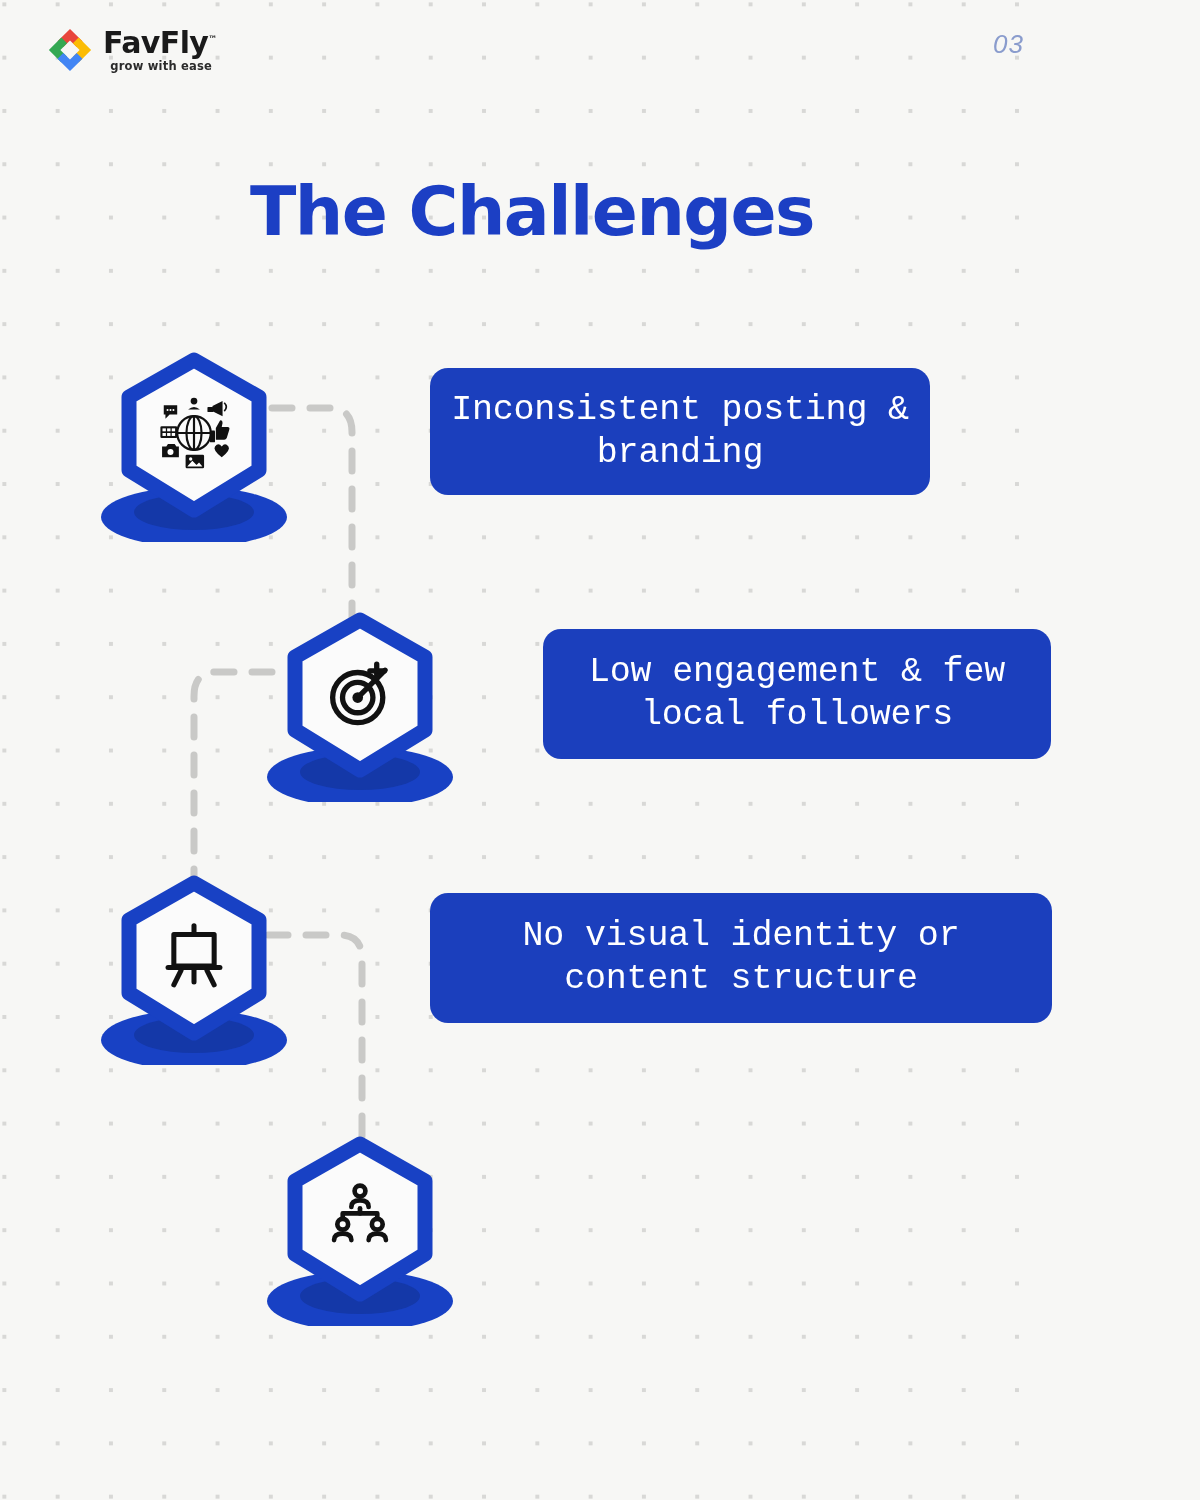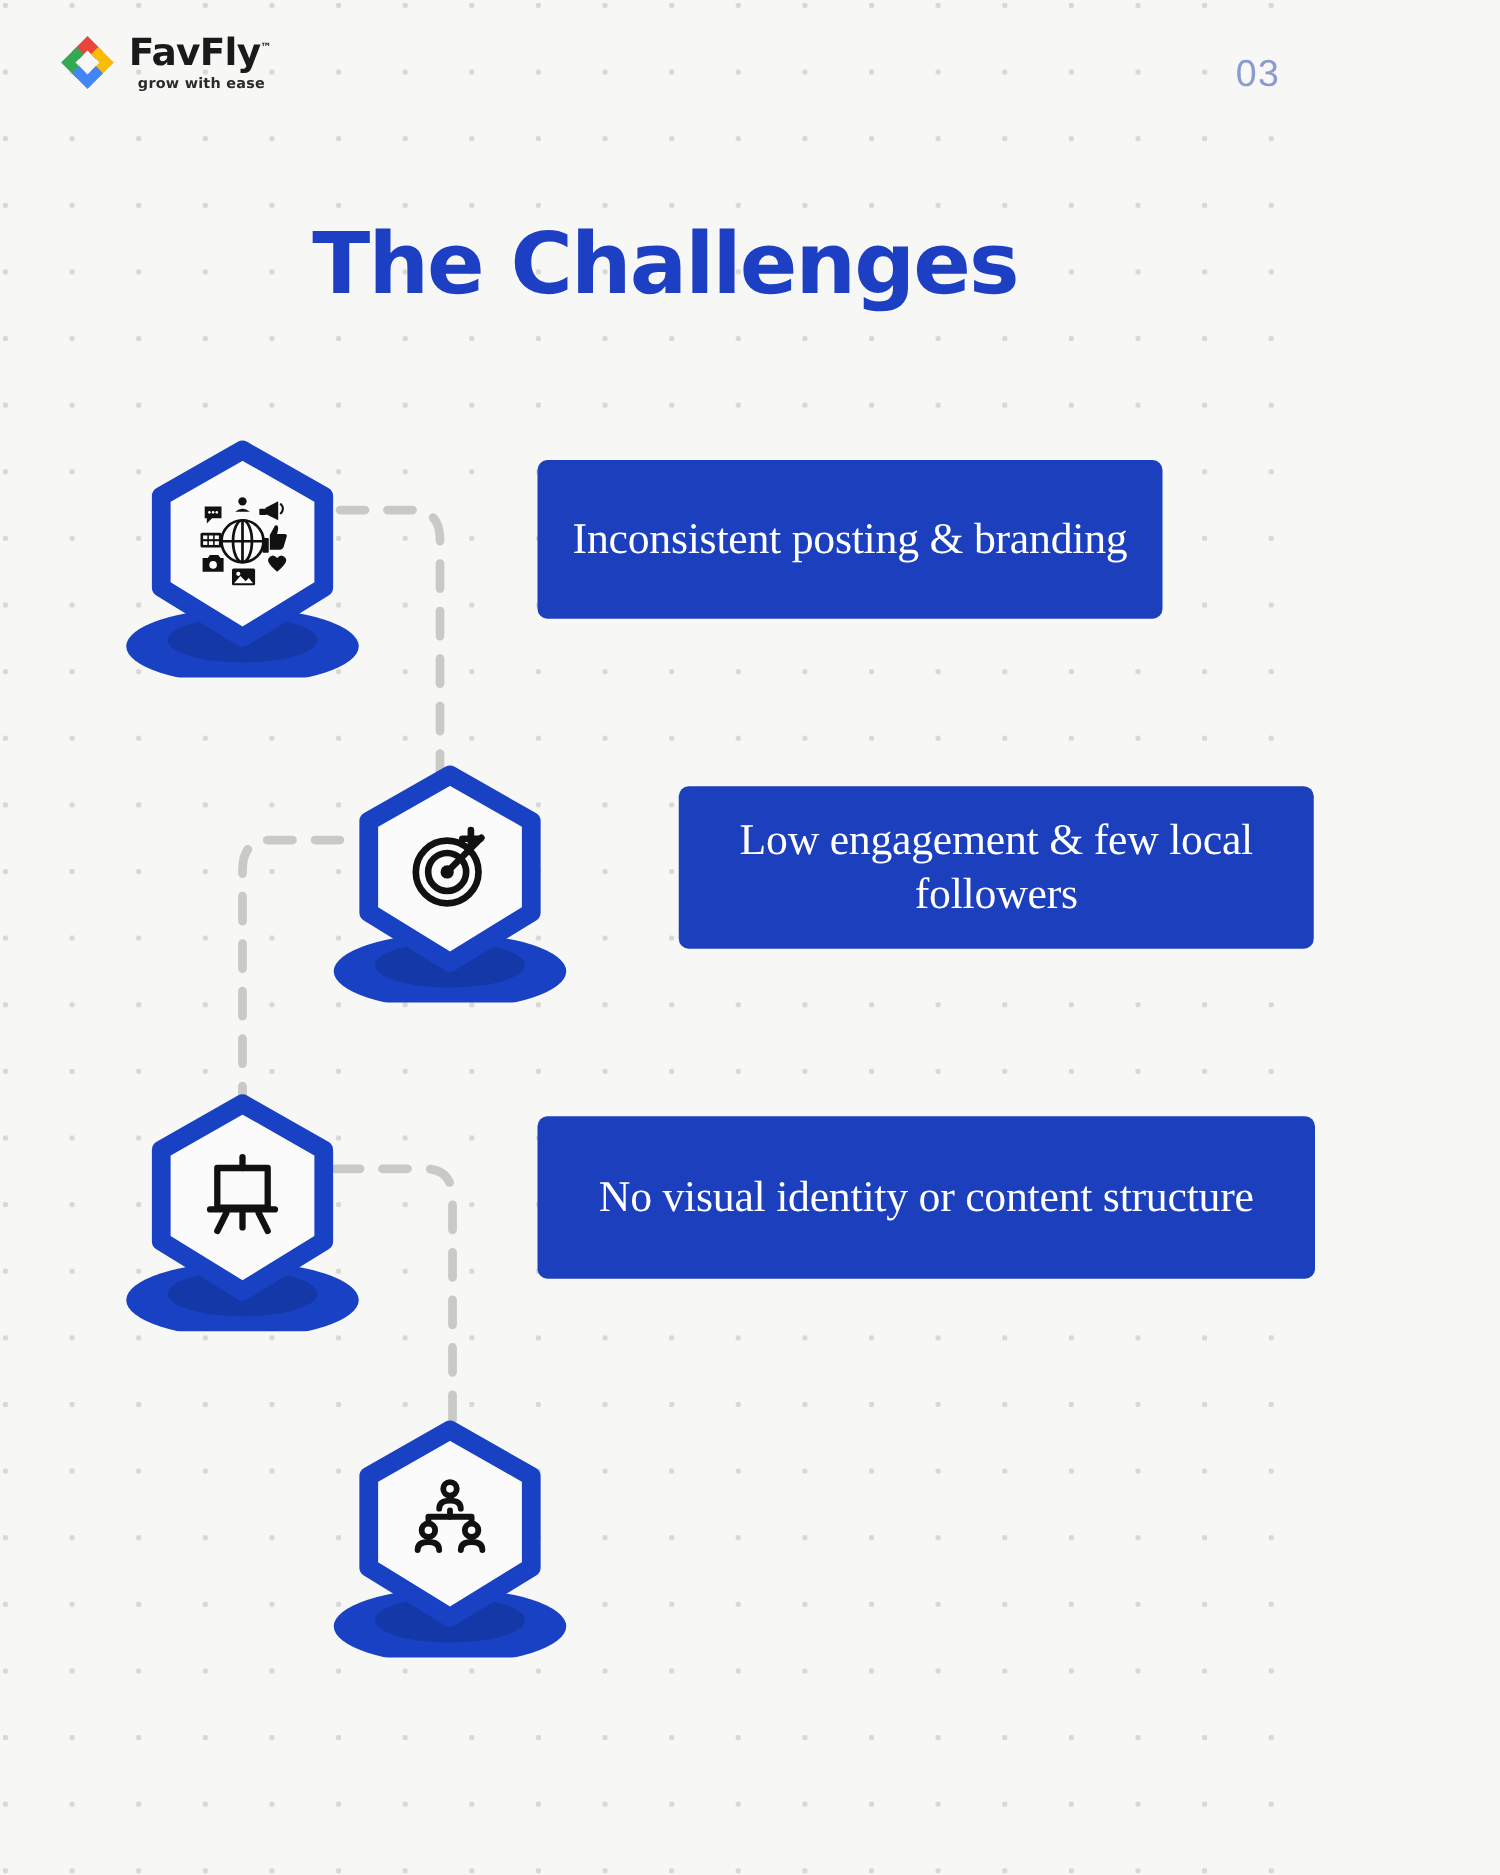--- a/index.html
+++ b/index.html
@@ -63,22 +63,23 @@
     letter-spacing: 0.2px;
     margin-top: 3px;
     margin-left: 2px;
     font-family: "DejaVu Sans", sans-serif;
     text-align: center;
   }
 
   #page-number {
     position: absolute;
     right: 40px;
-    top: 43px;
-    font-size: 30px;
+    top: 29px;
+    font-size: 26px;
+    font-style: italic;
     color: #8a9ccd;
     letter-spacing: 1px;
     font-family: "Liberation Sans", sans-serif;
   }
 
   
   #page-title {
     position: absolute;
     left: 0;
     right: 0;
@@ -121,32 +122,32 @@
     display: flex;
     align-items: center;
     justify-content: center;
   }
   .node-icon svg { display: block; }
 
   
   .badge {
     position: absolute;
     background: #1b3fbd;
-    border-radius: 8px;
+    border-radius: 18px;
     color: #ffffff;
     display: flex;
     align-items: center;
     justify-content: center;
     text-align: center;
     font-size: 35px;
     line-height: 1.22;
     padding: 18px 14px;
     box-sizing: border-box;
     letter-spacing: -0.2px;
-    font-family: Liberation Serif, serif;
+    font-family: Liberation Mono, monospace;
   }
 
   #badge-0 { left: 430px;  top: 368px;  width: 500px; height: 127px; }
   #badge-1 { left: 543px;  top: 629px;  width: 508px; height: 130px; }
   #badge-2 { left: 430px;  top: 893px;  width: 622px; height: 130px; }
   #badge-3 { left: 523px;  top: 1157px; width: 622px; height: 132px; }
 
   #node-0 { left: 99px;  top: 352px; width: 190px; height: 190px; }
   #node-1 { left: 265px; top: 612px; width: 190px; height: 190px; }
   #node-2 { left: 99px;  top: 875px; width: 190px; height: 190px; }

